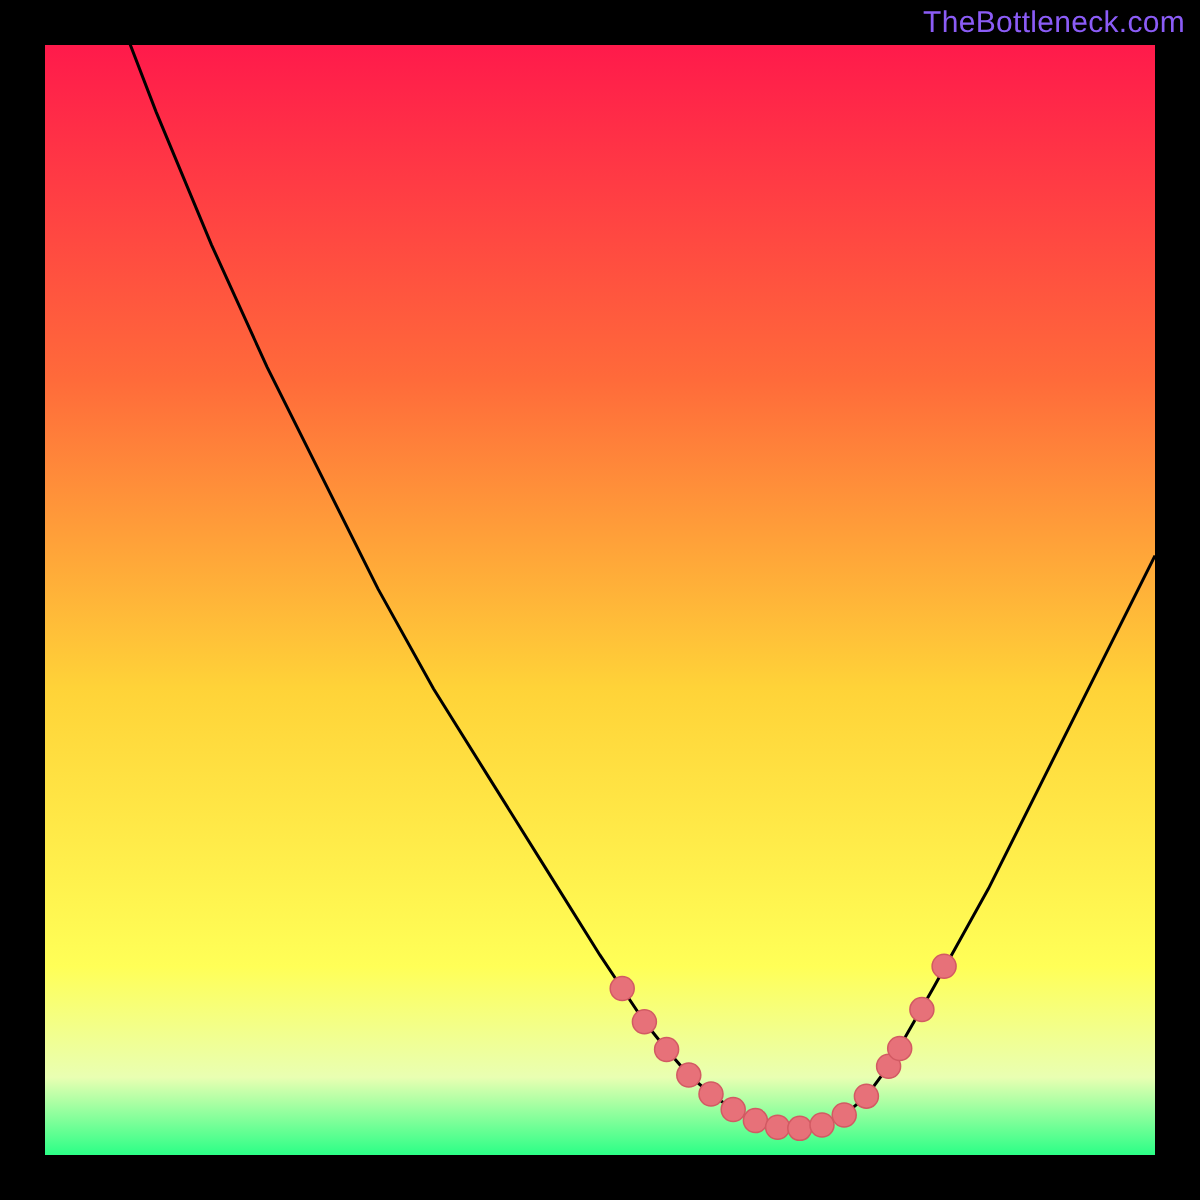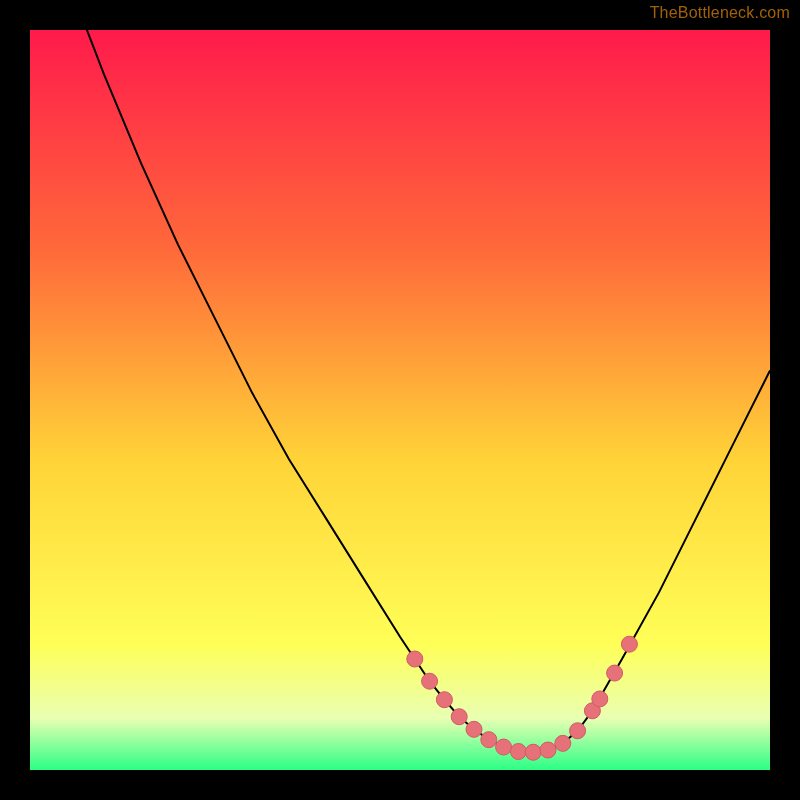--- a/index.html
+++ b/index.html
@@ -14,22 +14,22 @@
   .frame {
     position: relative;
     width: 800px;
     height: 800px;
     background: #000;
   }
   .watermark {
     position: absolute;
     top: 4px;
     right: 10px;
-    color: #a16207;
-    font-size: 16px;
+    color: #8b5cf6;
+    font-size: 20px;
     font-weight: 500;
     letter-spacing: 0.2px;
   }
   .plot {
     position: absolute;
     left: 30px;
     top: 30px;
     width: 740px;
     height: 740px;
   }

